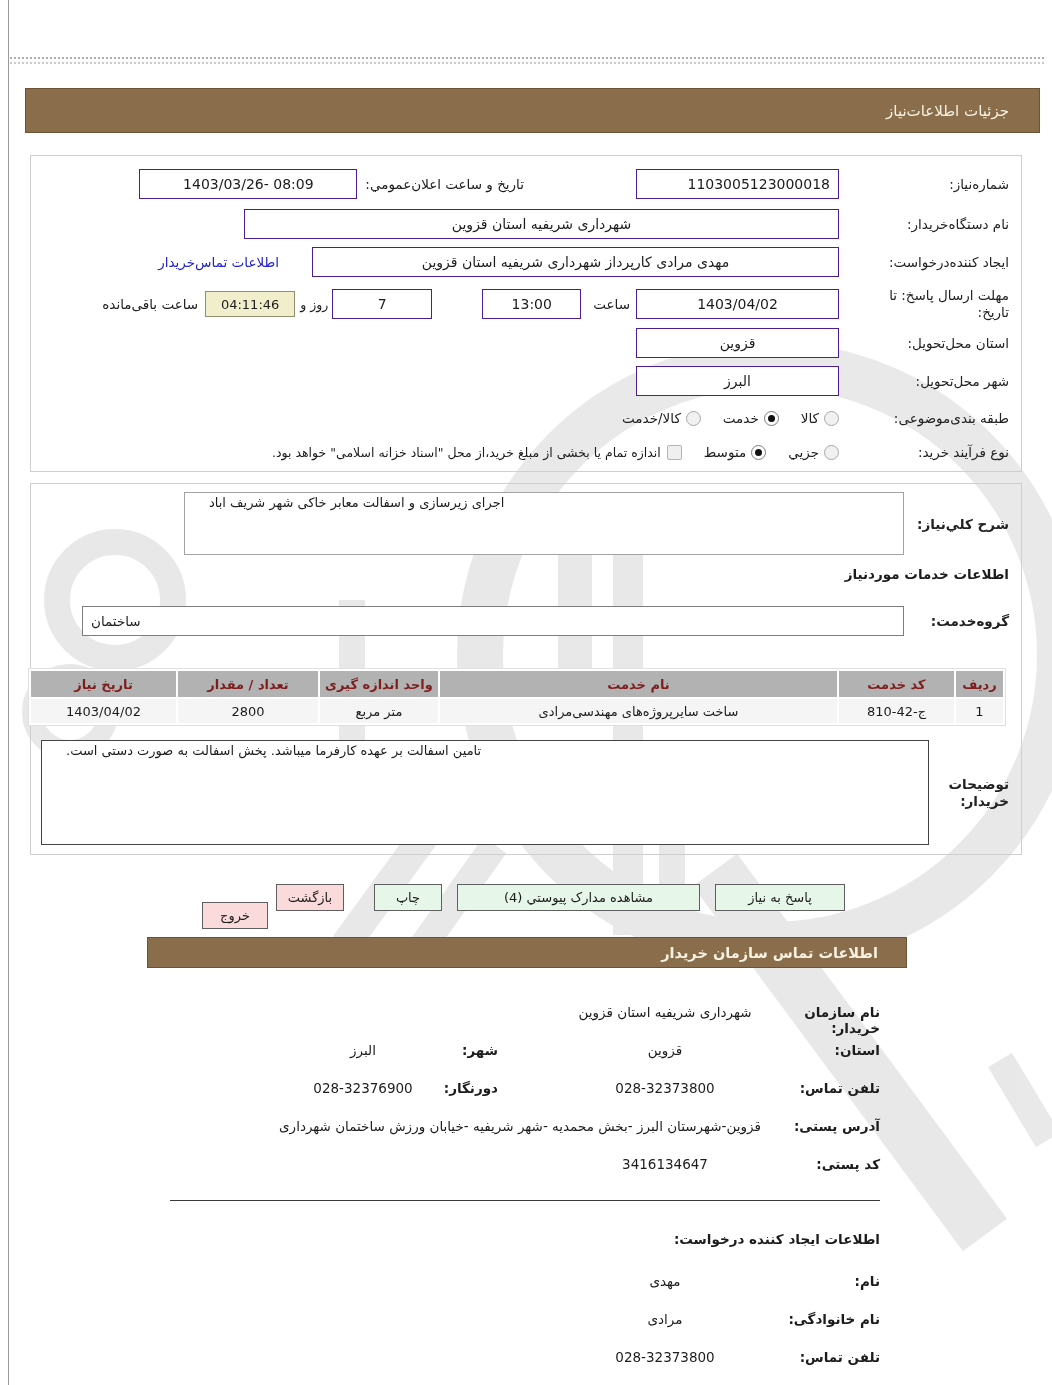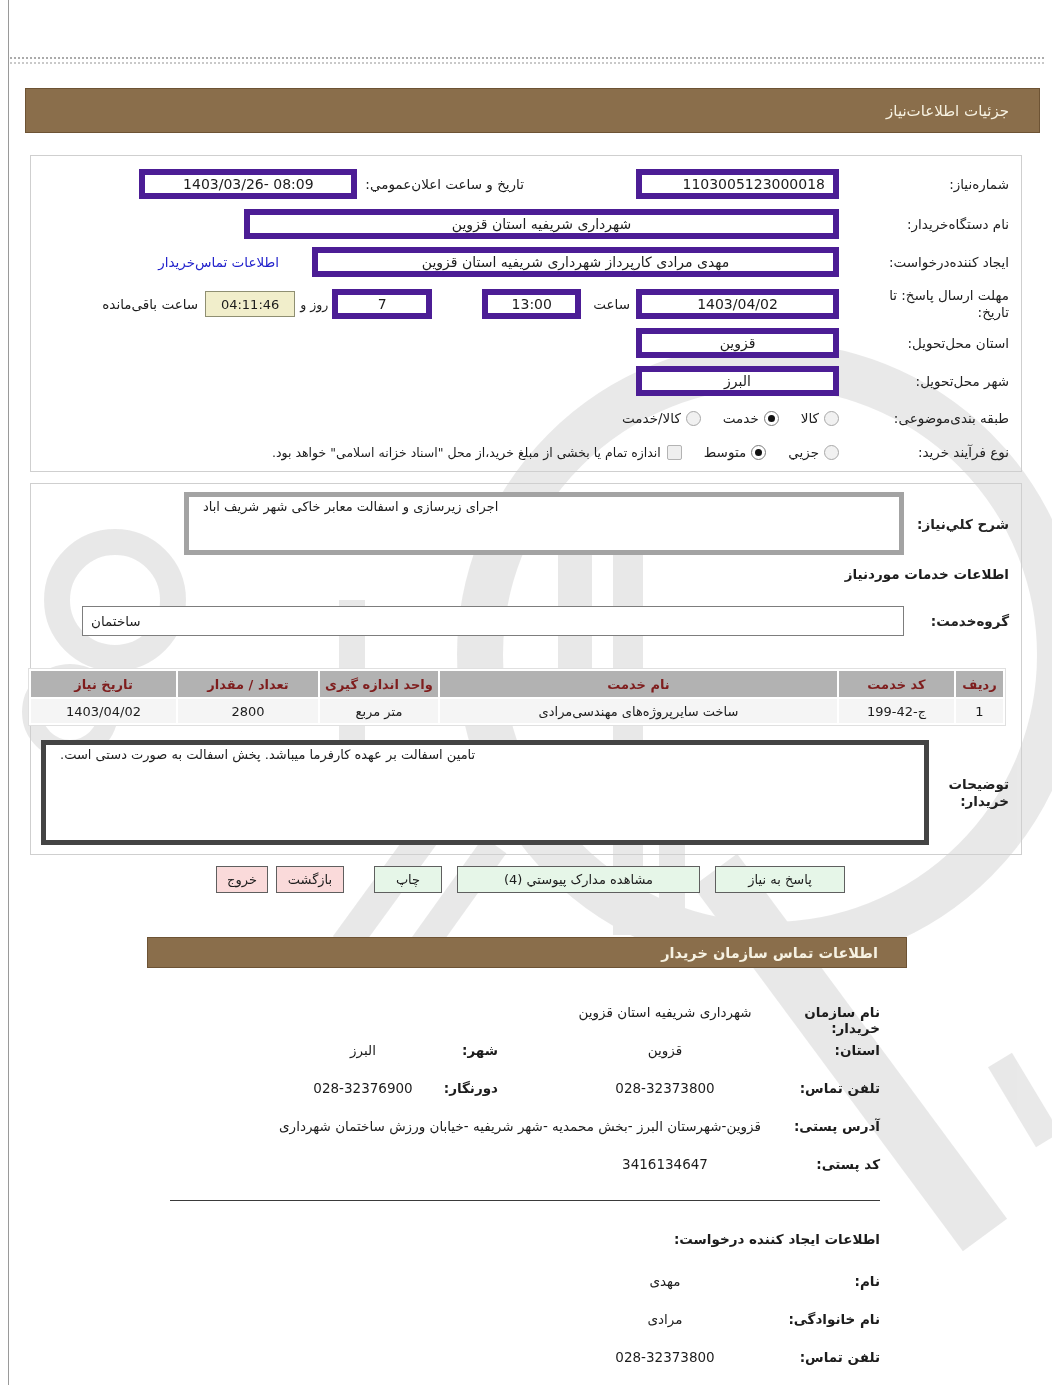--- a/index.html
+++ b/index.html
@@ -26,37 +26,37 @@
     box-sizing:border-box;
   }
   .main-header{position:absolute;left:25px;top:88px;width:1015px;height:45px;font-size:15px;padding-right:30px;}
   .box{position:absolute;left:30px;width:992px;border:1px solid #cfcfcf;box-sizing:border-box;background:transparent;}
   .box1{top:155px;height:317px;}
   .box2{top:483px;height:372px;}
   .frow{position:absolute;right:12px;left:8px;display:flex;align-items:center;}
   .flabel{width:170px;text-align:right;flex:0 0 auto;color:#222;}
   .flabel.two{line-height:17px;}
   .field{
-    height:30px;background:#ffffff;border:6px solid #4c1d95;box-sizing:border-box;
+    height:30px;background:#ffffff;border:1px solid #4c1d95;box-sizing:border-box;
     display:flex;align-items:center;justify-content:center;font-size:14px;flex:0 0 auto;
   }
   .field.ltr{direction:ltr;}
   .field.right{justify-content:flex-end;padding-left:8px;padding-right:8px;}
   .countdown{background:#f1eecb;border:1px solid #8f8f72;height:26px;font-size:13px;}
   .link{color:#2121cc;cursor:pointer;margin-right:33px;white-space:nowrap;}
   .radio{width:13px;height:13px;border-radius:50%;border:1px solid #a8a8a8;background:#f1f1f1;display:inline-block;flex:0 0 auto;position:relative;}
   .radio.checked{background:#ffffff;border-color:#7b7b7b;}
   .radio.checked::after{content:"";position:absolute;left:3px;top:3px;width:7px;height:7px;border-radius:50%;background:#111;}
   .rlabel{margin-right:5px;margin-left:0;}
   .rgap{margin-right:22px;}
   .checkbox{width:13px;height:13px;border:1px solid #b3b3b3;background:#efefef;border-radius:2px;display:inline-block;flex:0 0 auto;margin-right:22px;}
   .bold{font-weight:bold;}
   .textarea{
-    background:#ffffff;border:5px solid #a3a3a3;box-sizing:border-box;
-    direction:rtl;text-align:left;padding:2px 14px;font-size:13px;overflow:hidden;
+    background:#ffffff;border:1px solid #a3a3a3;box-sizing:border-box;
+    direction:rtl;text-align:left;padding:2px 24px;font-size:13px;overflow:hidden;
   }
   .grp-input{height:30px;background:#fff;border:1px solid #7d7d7d;box-sizing:border-box;display:flex;align-items:center;justify-content:flex-end;padding:0 8px;}
   table.svc{border-collapse:separate;border-spacing:2px 2px;width:962px;table-layout:fixed;background:#fff;border:1px solid #e0e0e0;}
   table.svc th{background:#b2b2b2;color:#7f1d1d;font-weight:bold;font-size:13px;height:26px;padding:0 4px;}
   table.svc td{background:#f5f5f5;font-size:13px;height:24px;text-align:center;padding:0 4px;white-space:nowrap;overflow:hidden;}
   .btn-row{position:absolute;top:866px;left:0;right:0;display:flex;align-items:center;padding-right:207px;box-sizing:border-box;}
   .btn{
     height:27px;border:1px solid #5f5f5f;display:flex;align-items:center;justify-content:center;
     padding:0 14px;font-size:13px;box-sizing:border-box;cursor:pointer;white-space:nowrap;flex:0 0 auto;
   }
@@ -200,21 +200,21 @@
               <th>کد خدمت</th>
               <th>نام خدمت</th>
               <th>واحد اندازه گیری</th>
               <th>تعداد / مقدار</th>
               <th>تاریخ نیاز</th>
             </tr>
           </thead>
           <tbody>
             <tr>
               <td>1</td>
-              <td>ج-42-199</td>
+              <td>ج-42-810</td>
               <td>ساخت سایرپروژه‌های مهندسی‌مرادی</td>
               <td>متر مربع</td>
               <td class="num" style="direction:ltr;">2800</td>
               <td style="direction:ltr;">1403/04/02</td>
             </tr>
           </tbody>
         </table>
       </div>
 
       <div class="frow" style="top:256px;right:12px;left:10px;align-items:center;">
@@ -224,21 +224,21 @@
         </span>
         <span class="textarea" style="width:893px;height:105px;border-color:#444;">تامین اسفالت بر عهده کارفرما میباشد. پخش اسفالت به صورت دستی است.</span>
       </div>
     </div>
 
     <div class="btn-row">
       <span class="btn green" style="width:130px;">پاسخ به نیاز</span>
       <span class="btn green" style="width:243px;margin-right:15px;">مشاهده مدارک پیوستي (4)</span>
       <span class="btn green" style="width:68px;margin-right:15px;">چاپ</span>
       <span class="btn pink" style="width:68px;margin-right:30px;">بازگشت</span>
-      <span class="btn pink" style="width:52px;margin-right:8px;">خروج</span>
+      <span class="btn pink" style="width:66px;margin-right:8px;margin-top:36px;">خروج</span>
     </div>
 
     <div class="section2">
       <div class="brown-bar s2-bar">
         <span>اطلاعات تماس سازمان خریدار</span>
       </div>
 
       <div class="c-row first">
         <span class="c-label">نام سازمان خریدار:</span>
         <span class="c-value">شهرداری شریفیه استان قزوین</span>

